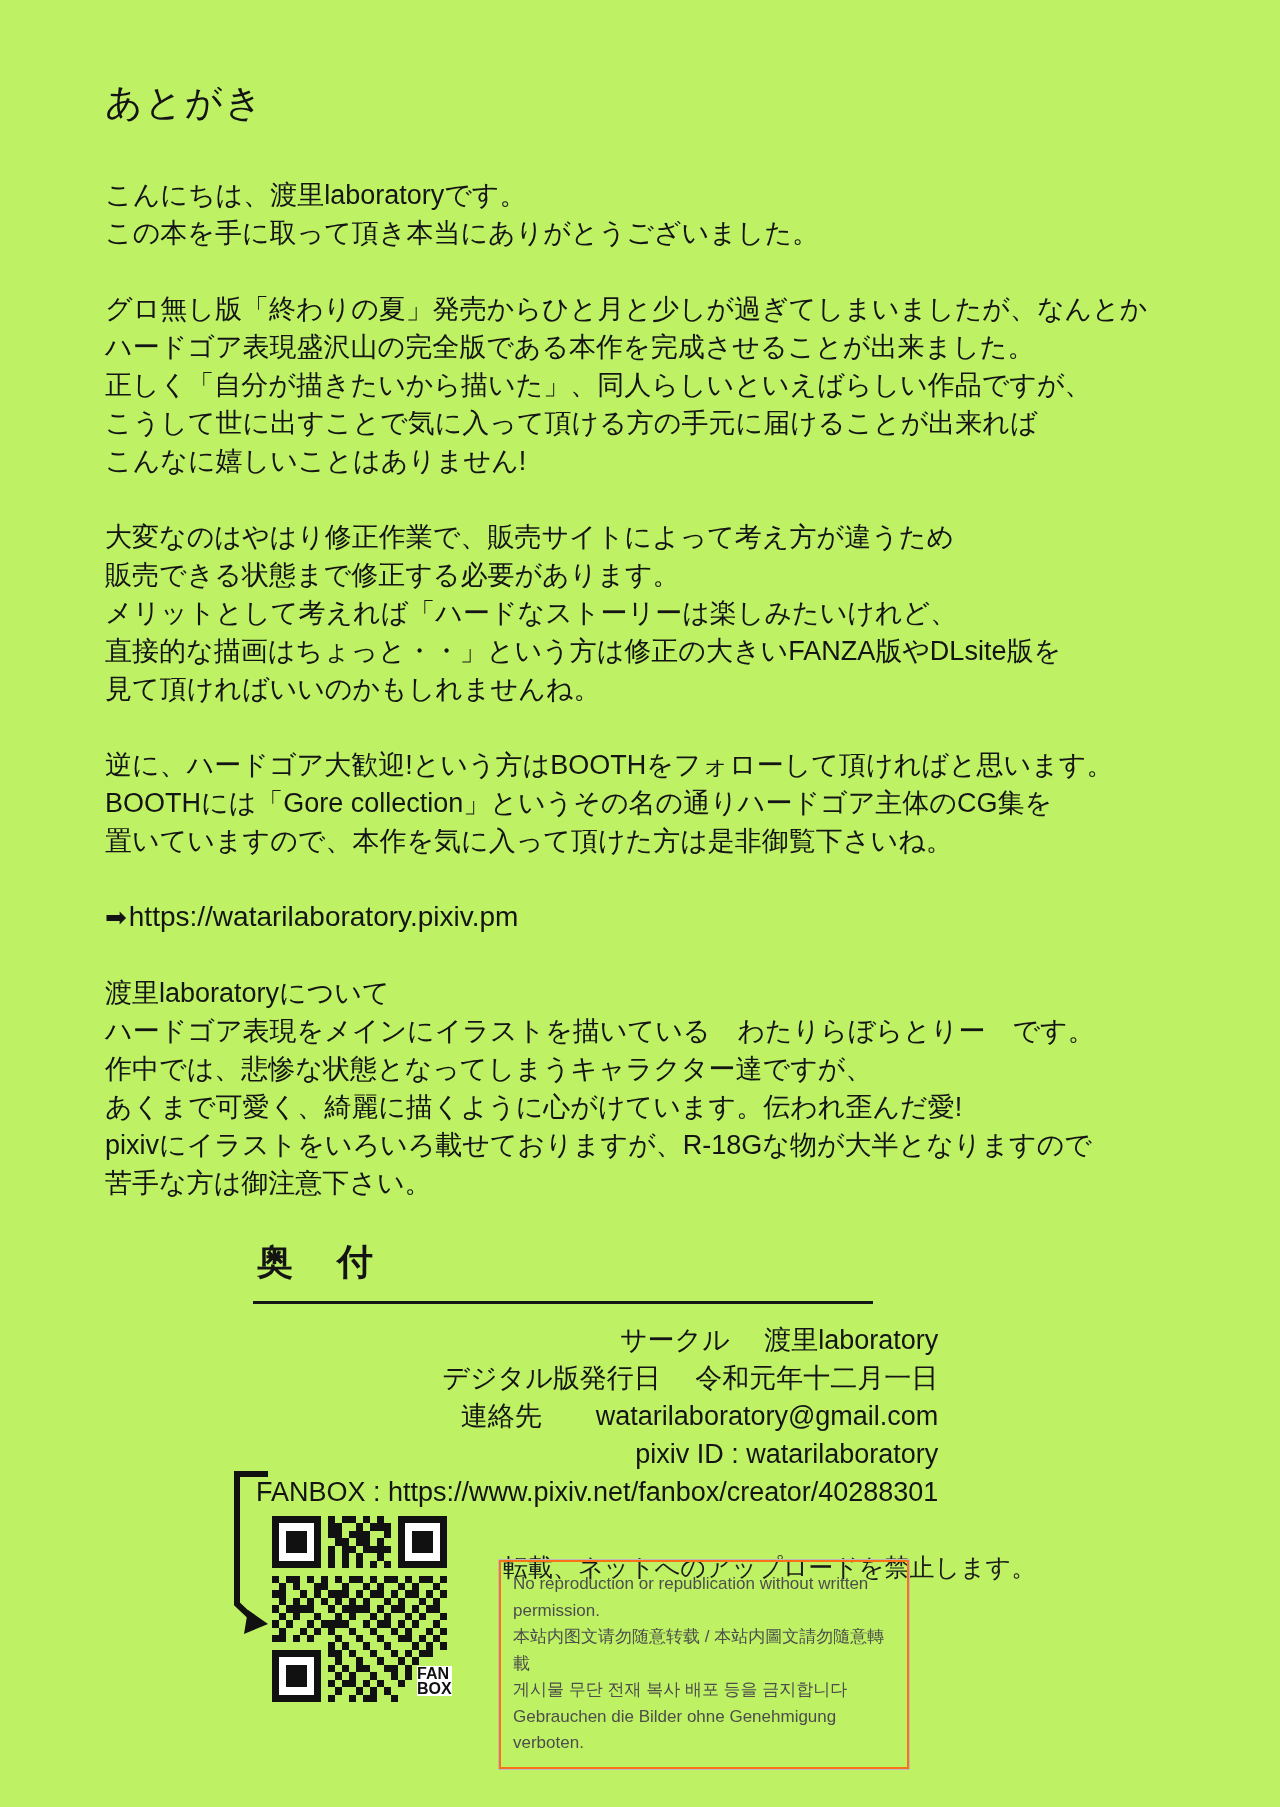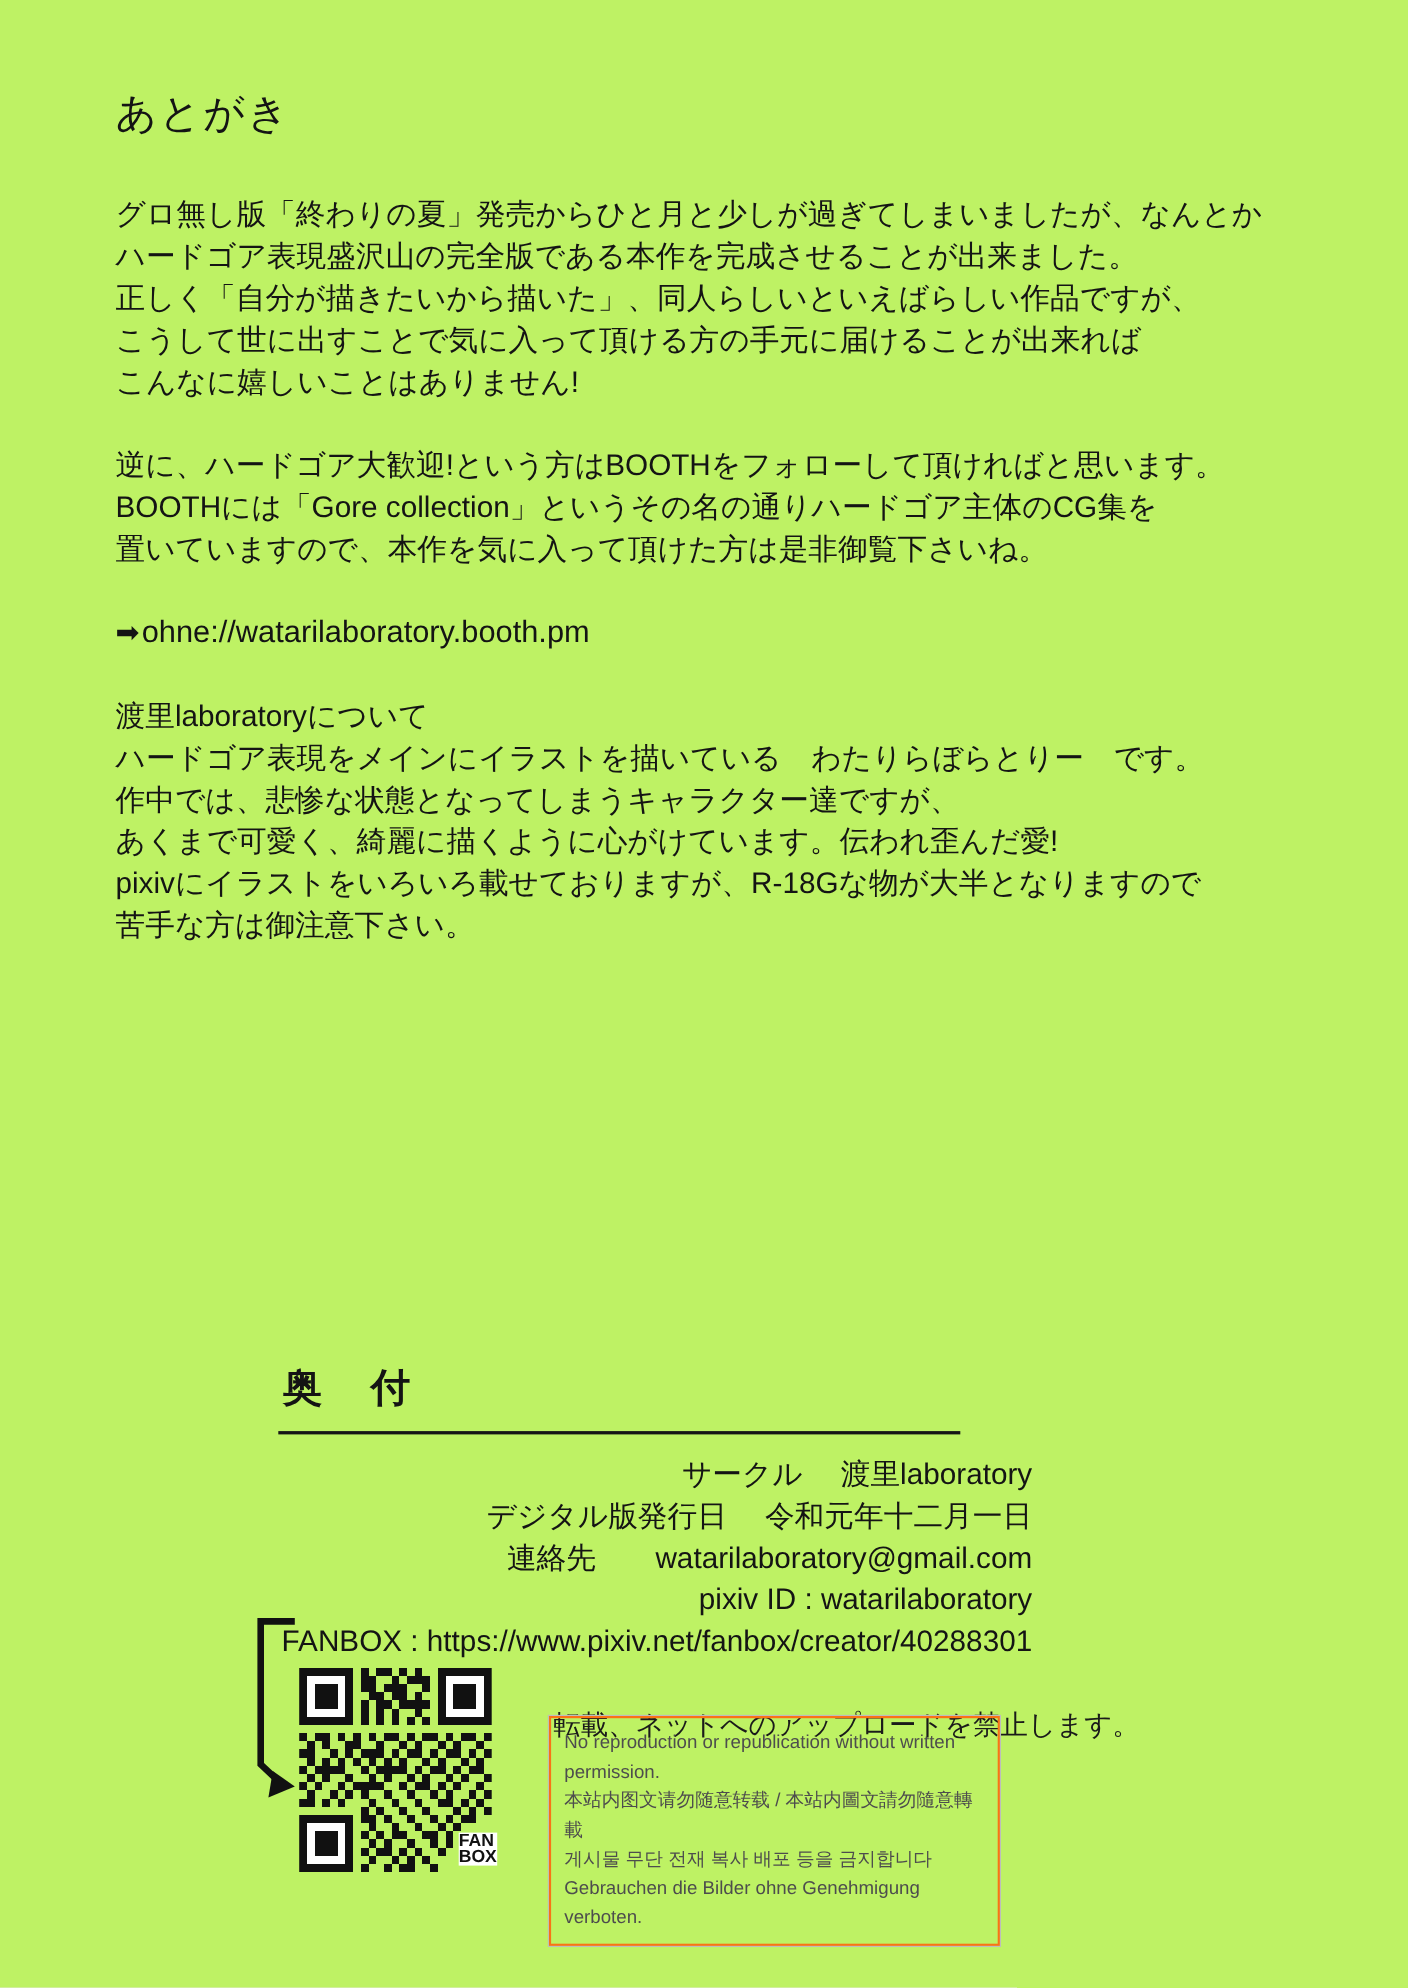--- a/index.html
+++ b/index.html
@@ -61,31 +61,38 @@
   }
 </style>
 </head>
 <body>
 
 <div class="page">
 
   <div class="page-title">あとがき</div>
 
   <div class="body-text">
+    <p class="pre">こんにちは、渡里laboratoryです。
+この本を手に取って頂き本当にありがとうございました。</p>
     <p class="pre">グロ無し版「終わりの夏」発売からひと月と少しが過ぎてしまいましたが、なんとか
 ハードゴア表現盛沢山の完全版である本作を完成させることが出来ました。
 正しく「自分が描きたいから描いた」、同人らしいといえばらしい作品ですが、
 こうして世に出すことで気に入って頂ける方の手元に届けることが出来れば
 こんなに嬉しいことはありません!</p>
+    <p class="pre">大変なのはやはり修正作業で、販売サイトによって考え方が違うため
+販売できる状態まで修正する必要があります。
+メリットとして考えれば「ハードなストーリーは楽しみたいけれど、
+直接的な描画はちょっと・・」という方は修正の大きいFANZA版やDLsite版を
+見て頂ければいいのかもしれませんね。</p>
     <p class="pre">逆に、ハードゴア大歓迎!という方はBOOTHをフォローして頂ければと思います。
 BOOTHには「Gore collection」というその名の通りハードゴア主体のCG集を
 置いていますので、本作を気に入って頂けた方は是非御覧下さいね。</p>
     <p class="booth-link">
       <span class="arrow-glyph">➡</span>
-      <span>ohne://watarilaboratory.booth.pm</span>
+      <span>https://watarilaboratory.pixiv.pm</span>
     </p>
     <p class="pre">渡里laboratoryについて
 ハードゴア表現をメインにイラストを描いている　わたりらぼらとりー　です。
 作中では、悲惨な状態となってしまうキャラクター達ですが、
 あくまで可愛く、綺麗に描くように心がけています。伝われ歪んだ愛!
 pixivにイラストをいろいろ載せておりますが、R-18Gな物が大半となりますので
 苦手な方は御注意下さい。</p>
   </div>
 
   <div class="colophon-heading">奥　付</div>

